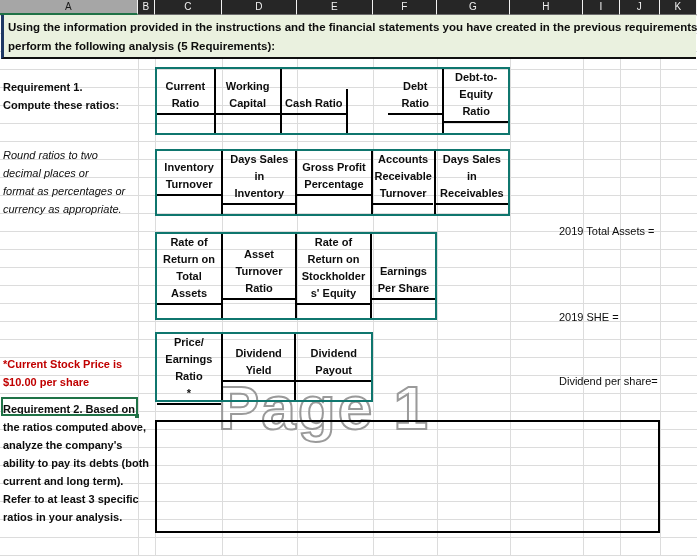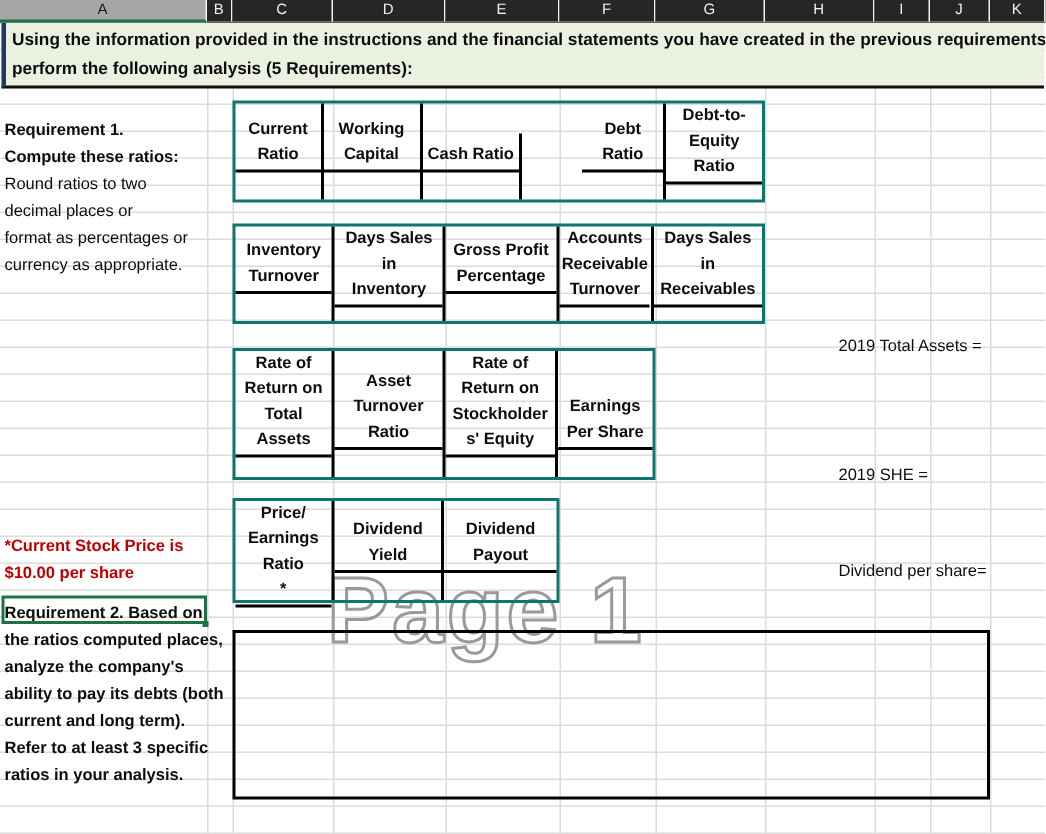--- a/index.html
+++ b/index.html
@@ -38,21 +38,21 @@
           background:#eaf1df;border-left:3px solid #1f3864;
           border-bottom:2px solid #101010;box-sizing:border-box;
           padding:3px 2px 0 4px;}
   #banner p{margin:0;font-size:11.5px;font-weight:700;color:#0d0d0d;
             line-height:19px;white-space:nowrap;}
 
   
   .lefttxt{position:absolute;left:3px;font-size:11px;color:#0d0d0d;
            line-height:18px;white-space:nowrap;}
   .lefttxt.b{font-weight:700;}
-  .lefttxt.i{font-weight:400;}
+  .lefttxt.i{font-style:italic;font-weight:400;margin-top:32px;}
   .lefttxt.red{color:#c00000;font-weight:700;}
 
   
   .rlabel{position:absolute;font-size:11px;font-weight:400;color:#0d0d0d;
           line-height:18px;white-space:nowrap;}
 
   
   .rtable{position:absolute;border:2px solid #0f766e;box-sizing:border-box;
           display:flex;background:transparent;}
   .rcol{box-sizing:border-box;border-right:2px solid #000;display:flex;
@@ -146,21 +146,21 @@
   <div class="lefttxt b" style="top:81px">Compute these ratios:</div>
   <div class="lefttxt i" style="top:99px">Round ratios to two</div>
   <div class="lefttxt i" style="top:117px">decimal places or</div>
   <div class="lefttxt i" style="top:135px">format as percentages or</div>
   <div class="lefttxt i" style="top:153px">currency as appropriate.</div>
 
   <div class="lefttxt red" style="top:340px">*Current Stock Price is</div>
   <div class="lefttxt red" style="top:358px">$10.00 per share</div>
 
   <div class="lefttxt b" style="top:385px">Requirement 2. Based on</div>
-  <div class="lefttxt b" style="top:403px">the ratios computed places,</div>
+  <div class="lefttxt b" style="top:403px">the ratios computed above,</div>
   <div class="lefttxt b" style="top:421px">analyze the company's</div>
   <div class="lefttxt b" style="top:439px">ability to pay its debts (both</div>
   <div class="lefttxt b" style="top:457px">current and long term).</div>
   <div class="lefttxt b" style="top:475px">Refer to at least 3 specific</div>
   <div class="lefttxt b" style="top:493px">ratios in your analysis.</div>
 
   <div id="activecell" style="left: 1px; top: 382px; width: 137px; height: 19px;"></div>
   <div id="fillhandle" style="left: 135px; top: 399px;"></div>
 
   <div class="rlabel" style="left:559px;top:207px">2019 Total Assets =</div>

